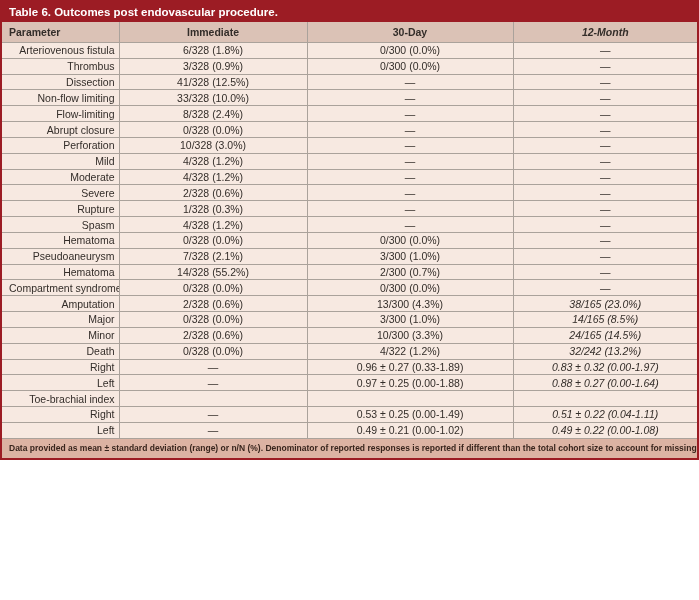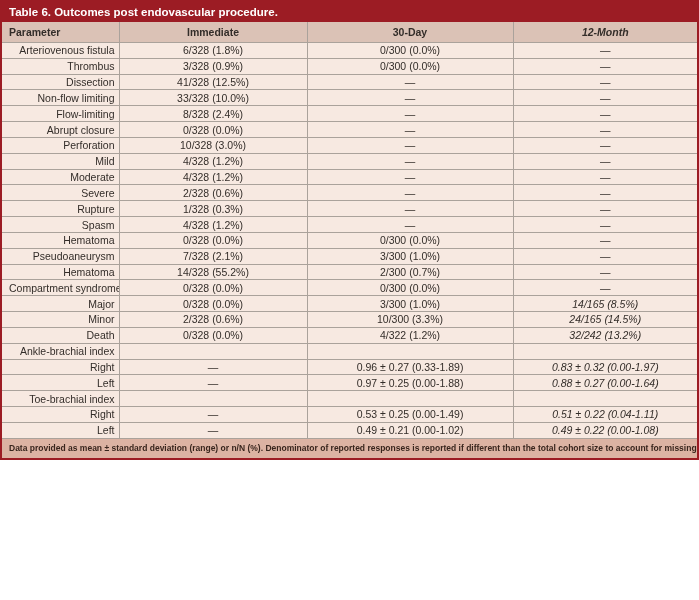--- a/index.html
+++ b/index.html
@@ -162,42 +162,42 @@
           <td>2/300 (0.7%)</td>
           <td>—</td>
         </tr>
         <tr>
           <td class="param">Compartment syndrome</td>
           <td>0/328 (0.0%)</td>
           <td>0/300 (0.0%)</td>
           <td>—</td>
         </tr>
         <tr>
+          <td class="param">Amputation</td>
+          <td>2/328 (0.6%)</td>
+          <td>13/300 (4.3%)</td>
+          <td>38/165 (23.0%)</td>
+        </tr>
+        <tr>
           <td class="param indent">Major</td>
           <td>0/328 (0.0%)</td>
           <td>3/300 (1.0%)</td>
           <td>14/165 (8.5%)</td>
         </tr>
         <tr>
           <td class="param indent">Minor</td>
           <td>2/328 (0.6%)</td>
           <td>10/300 (3.3%)</td>
           <td>24/165 (14.5%)</td>
         </tr>
         <tr>
           <td class="param">Death</td>
           <td>0/328 (0.0%)</td>
           <td>4/322 (1.2%)</td>
           <td>32/242 (13.2%)</td>
-        </tr>
-        <tr>
-          <td class="param">Ankle-brachial index</td>
-          <td></td>
-          <td></td>
-          <td></td>
         </tr>
         <tr>
           <td class="param indent">Right</td>
           <td>—</td>
           <td>0.96 ± 0.27 (0.33-1.89)</td>
           <td>0.83 ± 0.32 (0.00-1.97)</td>
         </tr>
         <tr>
           <td class="param indent">Left</td>
           <td>—</td>

